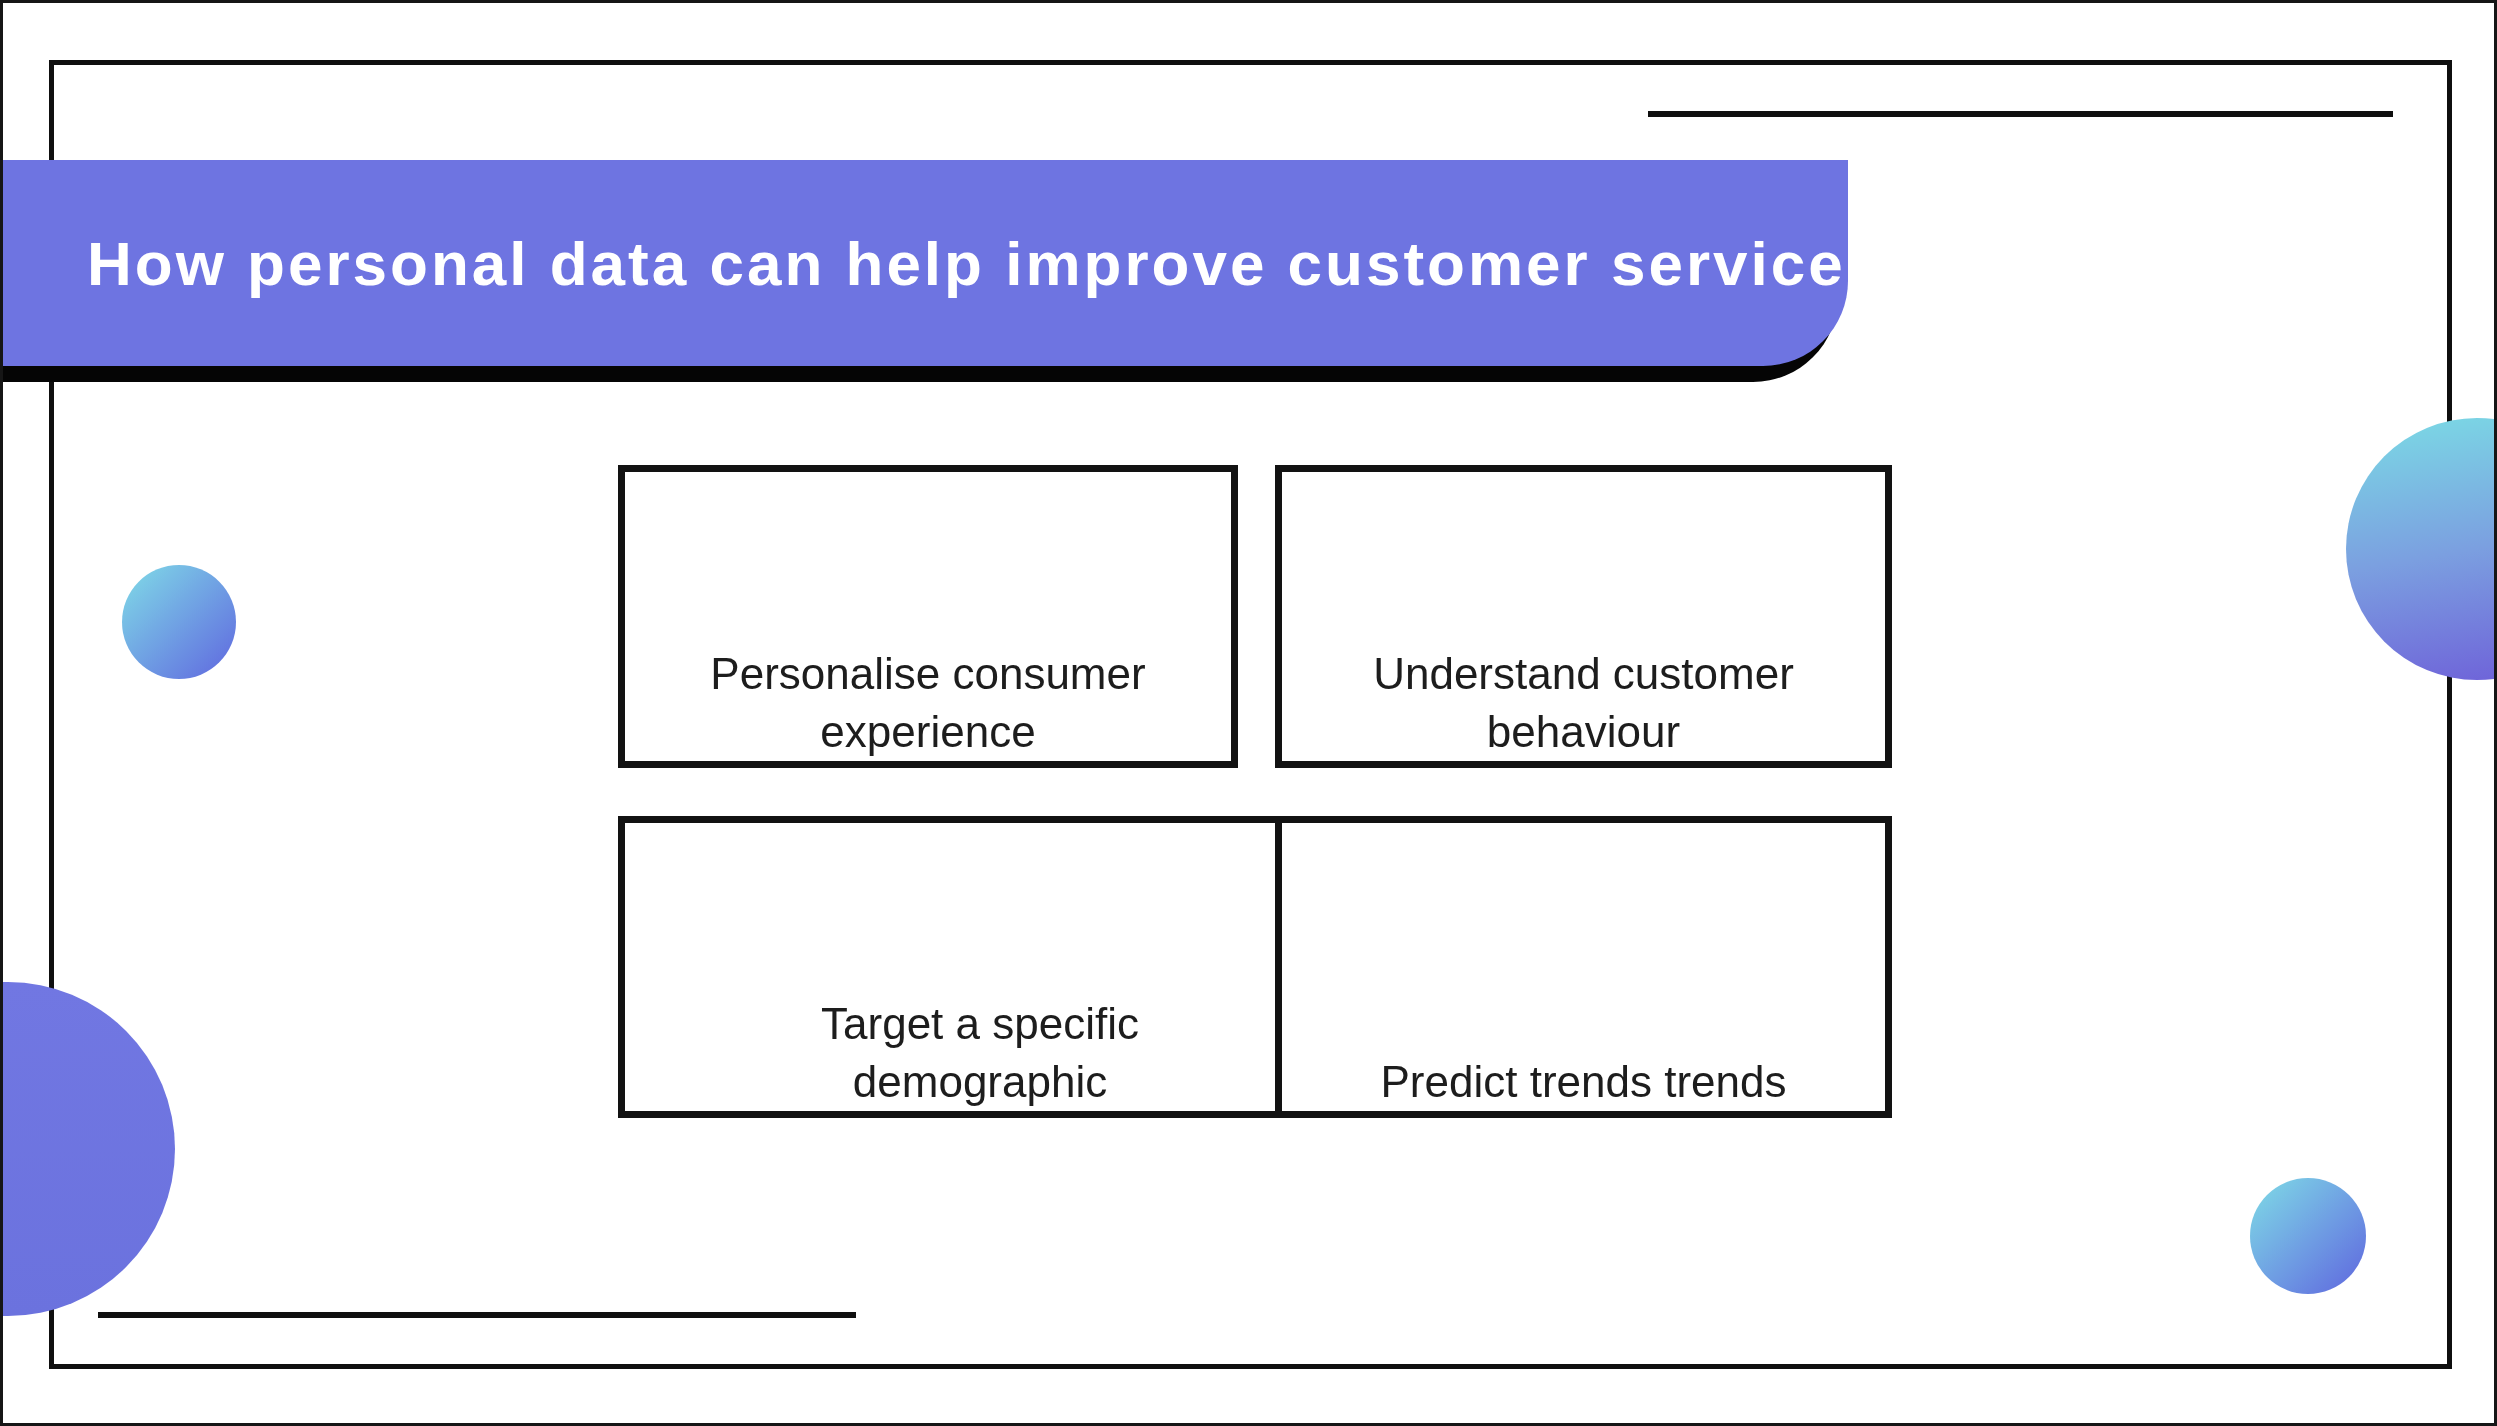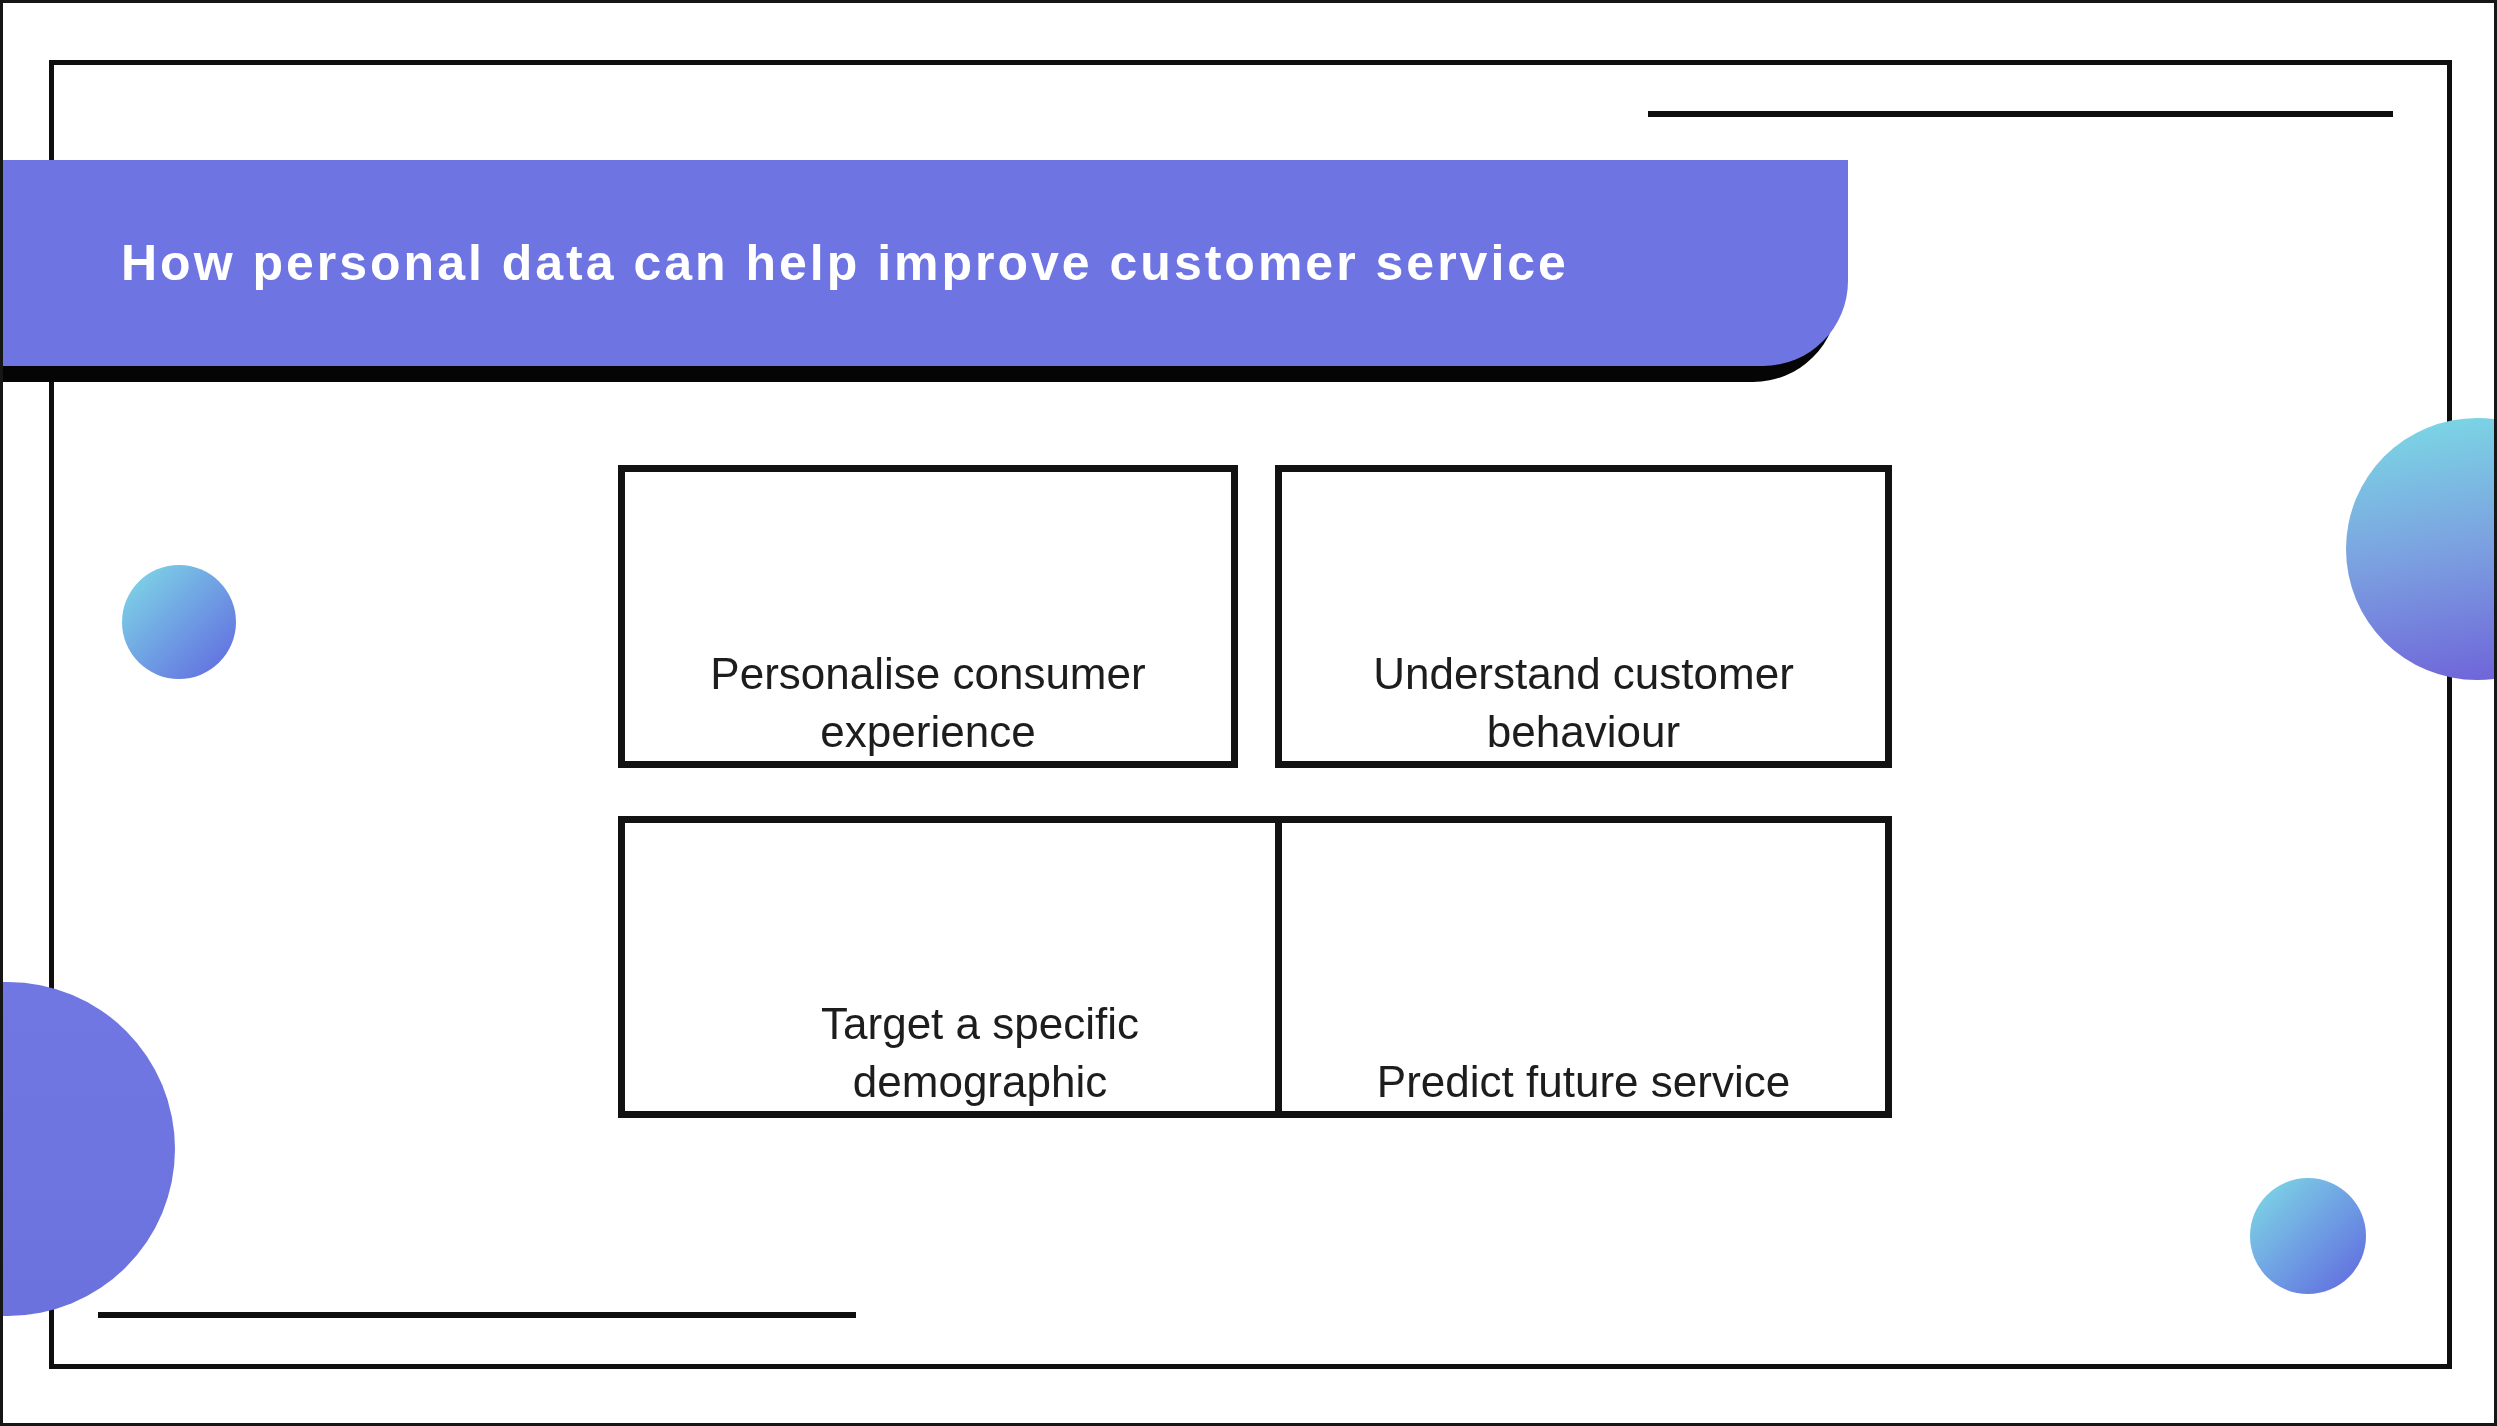--- a/index.html
+++ b/index.html
@@ -54,22 +54,22 @@
     height: 206px;
     background: #6E74E1;
     border-radius: 0 0 85px 0;
     box-shadow: -10px 16px 0 0 #050505;
     z-index: 3;
     display: flex;
     align-items: center;
   }
   .banner-title {
     margin: 0;
-    padding-left: 118px;
-    font-size: 50px;
+    padding-left: 84px;
+    font-size: 62px;
     font-weight: 700;
     letter-spacing: 3px;
     color: #ffffff;
     white-space: nowrap;
   }
   
   .circle {
     position: absolute;
     border-radius: 50%;
     z-index: 4;
@@ -152,16 +152,16 @@
 
   <div class="card c2">
     <span class="card-label">Understand customer behaviour</span>
   </div>
 
   <div class="card c3">
     <span class="card-label">Target a specific demographic</span>
   </div>
 
   <div class="card c4">
-    <span class="card-label">Predict future service</span>
+    <span class="card-label">Predict trends trends</span>
   </div>
 
 </div>
 
 </body></html>

